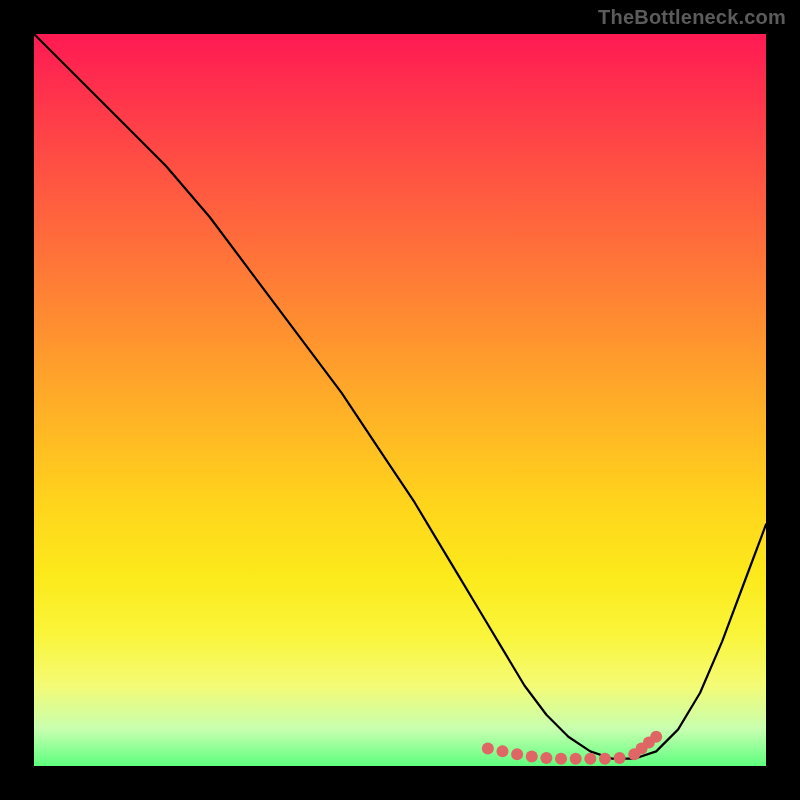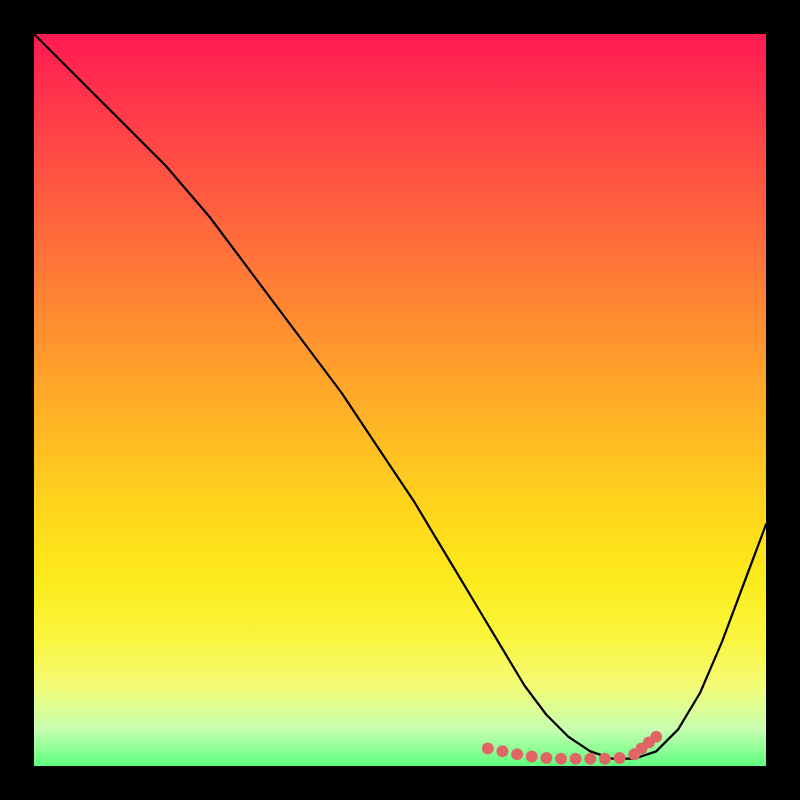--- a/index.html
+++ b/index.html
@@ -61,20 +61,21 @@
     top: 0;
     width: 100%;
     height: 100%;
   }
 </style>
 </head>
 <body>
 
 <div class="frame">
 
+  <div class="attribution">TheBottleneck.com</div>
 
   <div class="plot">
     <div class="gradient-bg"></div>
 
     <svg class="svg-layer" viewBox="0 0 732 732" preserveAspectRatio="none">
       <path id="curve-path" fill="none" stroke="#000000" stroke-width="2.2" stroke-linecap="round" stroke-linejoin="round" d="M0.00 0.00 L29.28 29.28 L58.56 58.56 L87.84 87.84 L131.76 131.76 L175.68 183.00 L219.60 241.56 L263.52 300.12 L307.44 358.68 L351.36 424.56 L380.64 468.48 L402.60 505.08 L424.56 541.68 L446.52 578.28 L468.48 614.88 L490.44 651.48 L512.40 680.76 L534.36 702.72 L556.32 717.36 L578.28 724.68 L600.24 724.68 L622.20 717.36 L644.16 695.40 L666.12 658.80 L688.08 607.56 L710.04 549.00 L732.00 490.44"></path>
       <g id="dots-group">
           <circle cx="453.84" cy="714.43" r="6" fill="#e06666"></circle>
           <circle cx="468.48" cy="717.36" r="6" fill="#e06666"></circle>
           <circle cx="483.12" cy="720.29" r="6" fill="#e06666"></circle>

